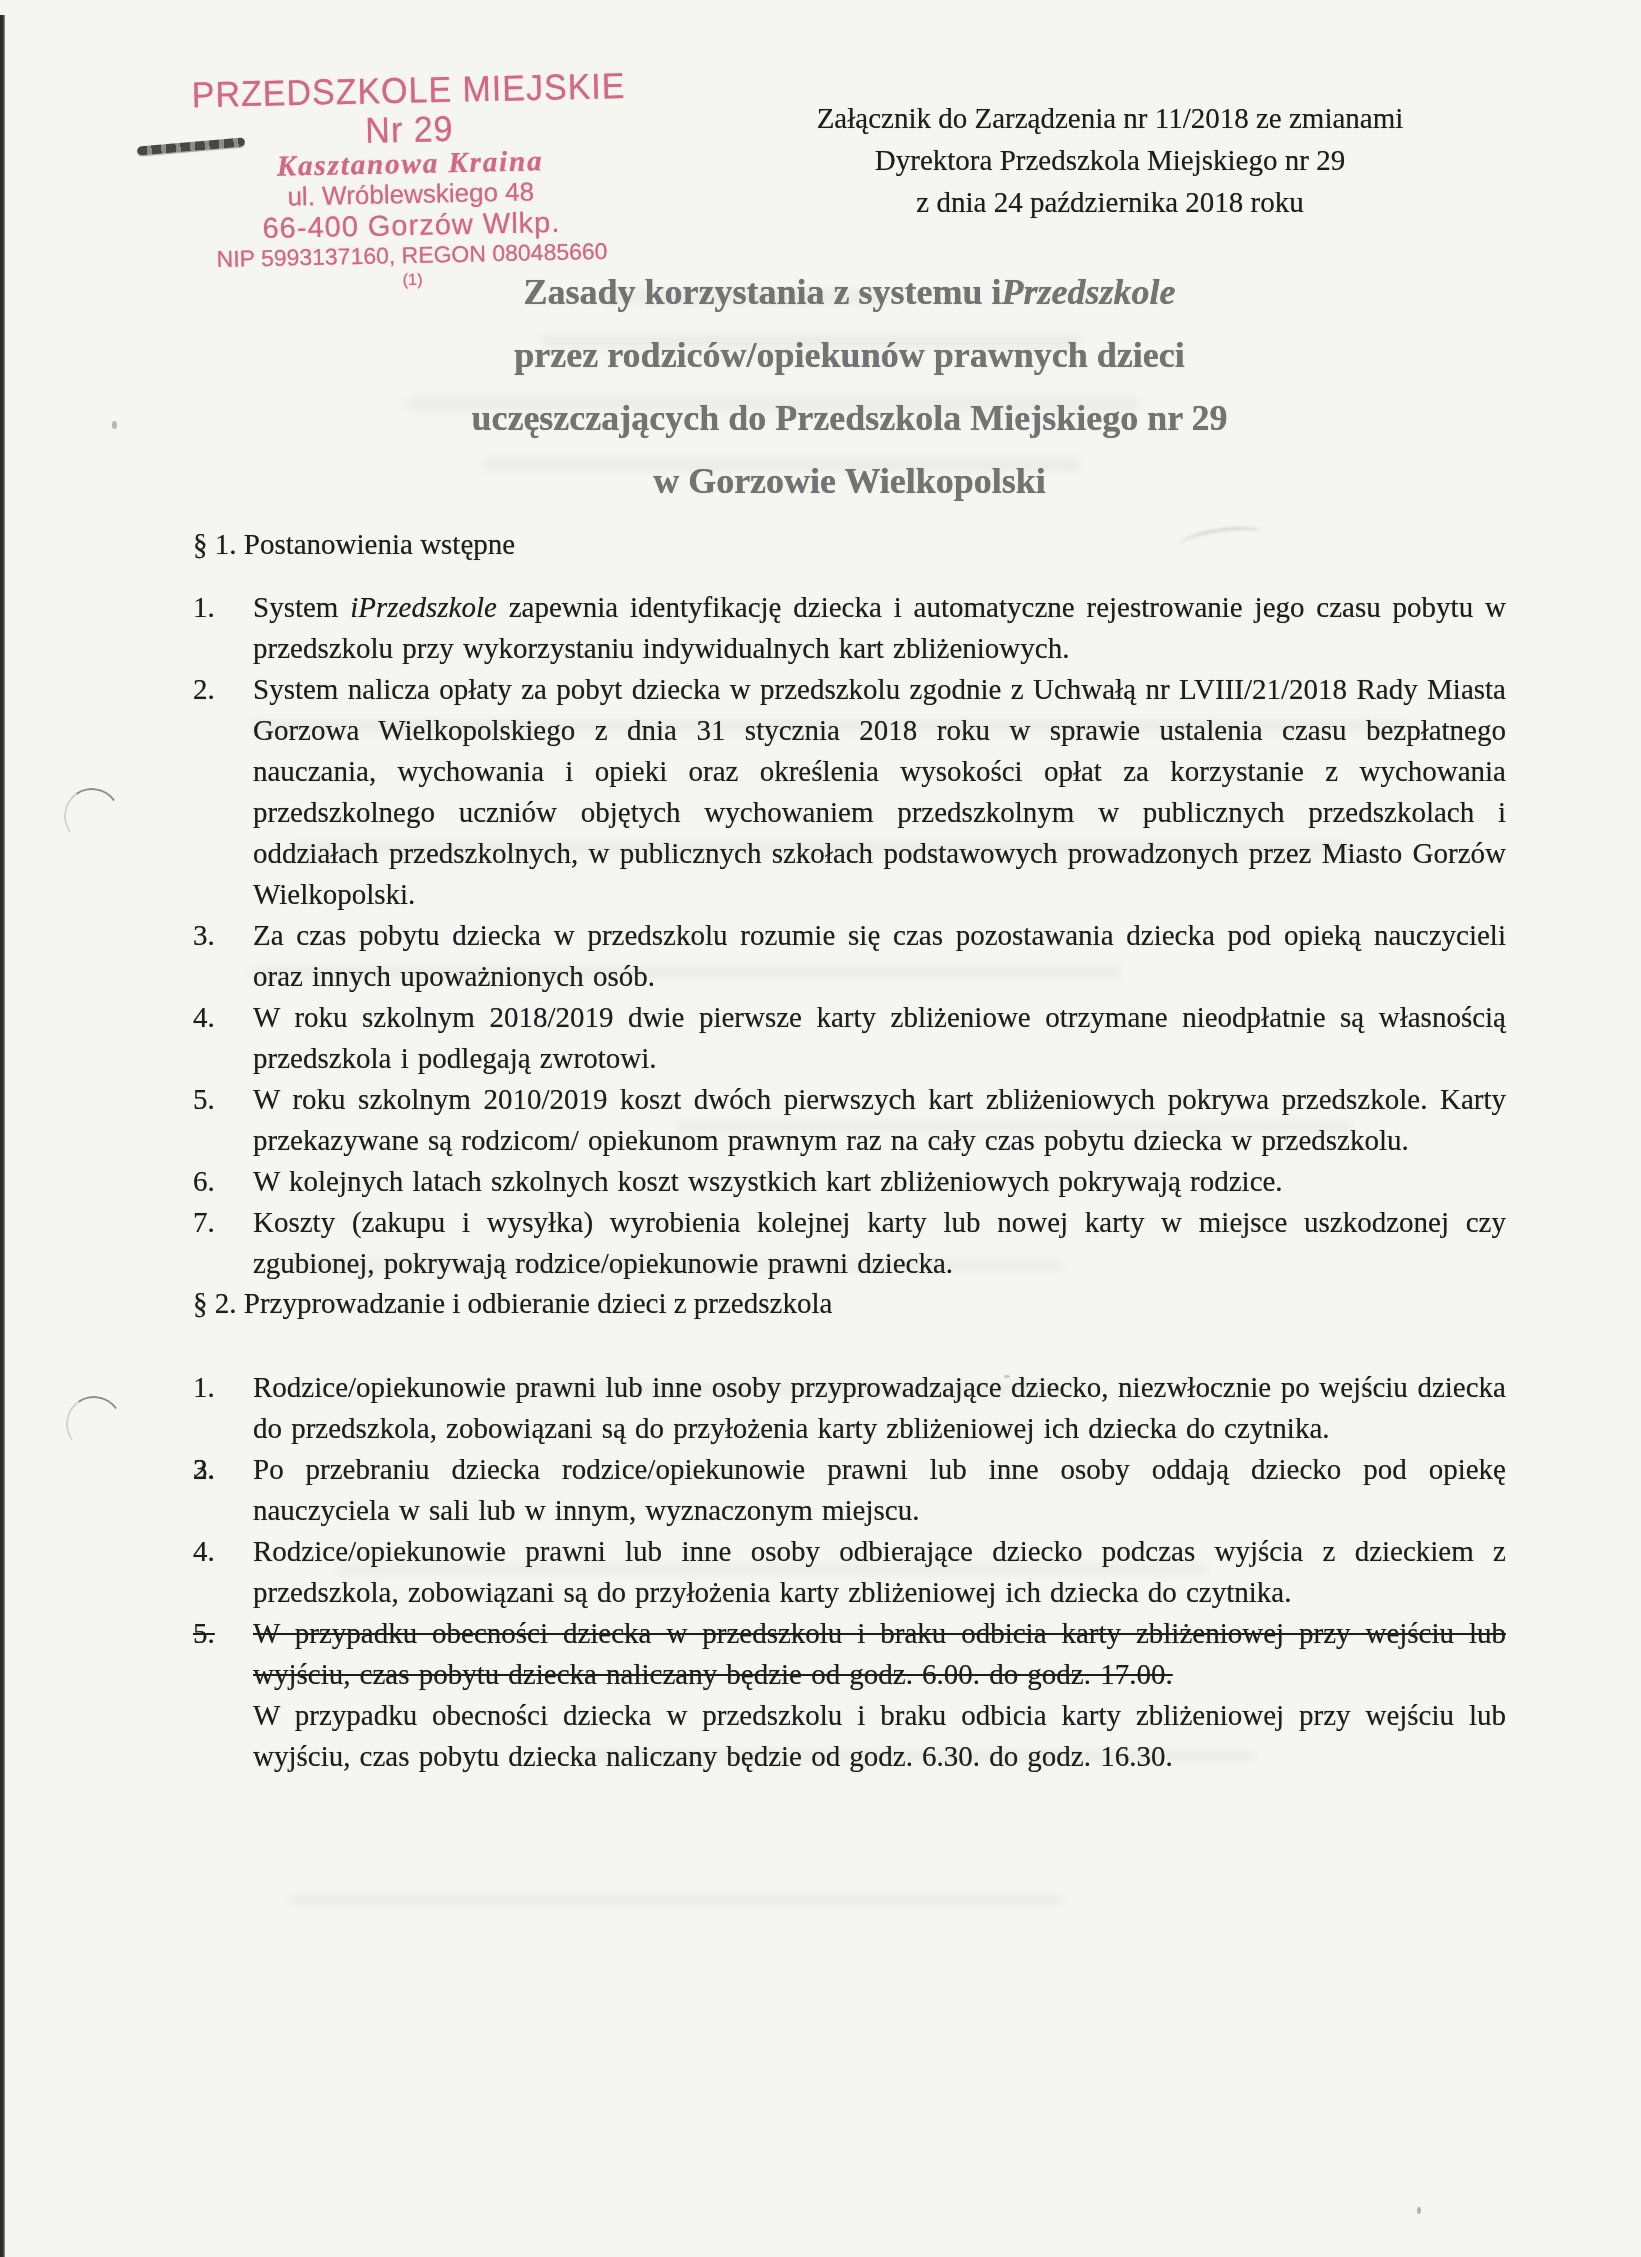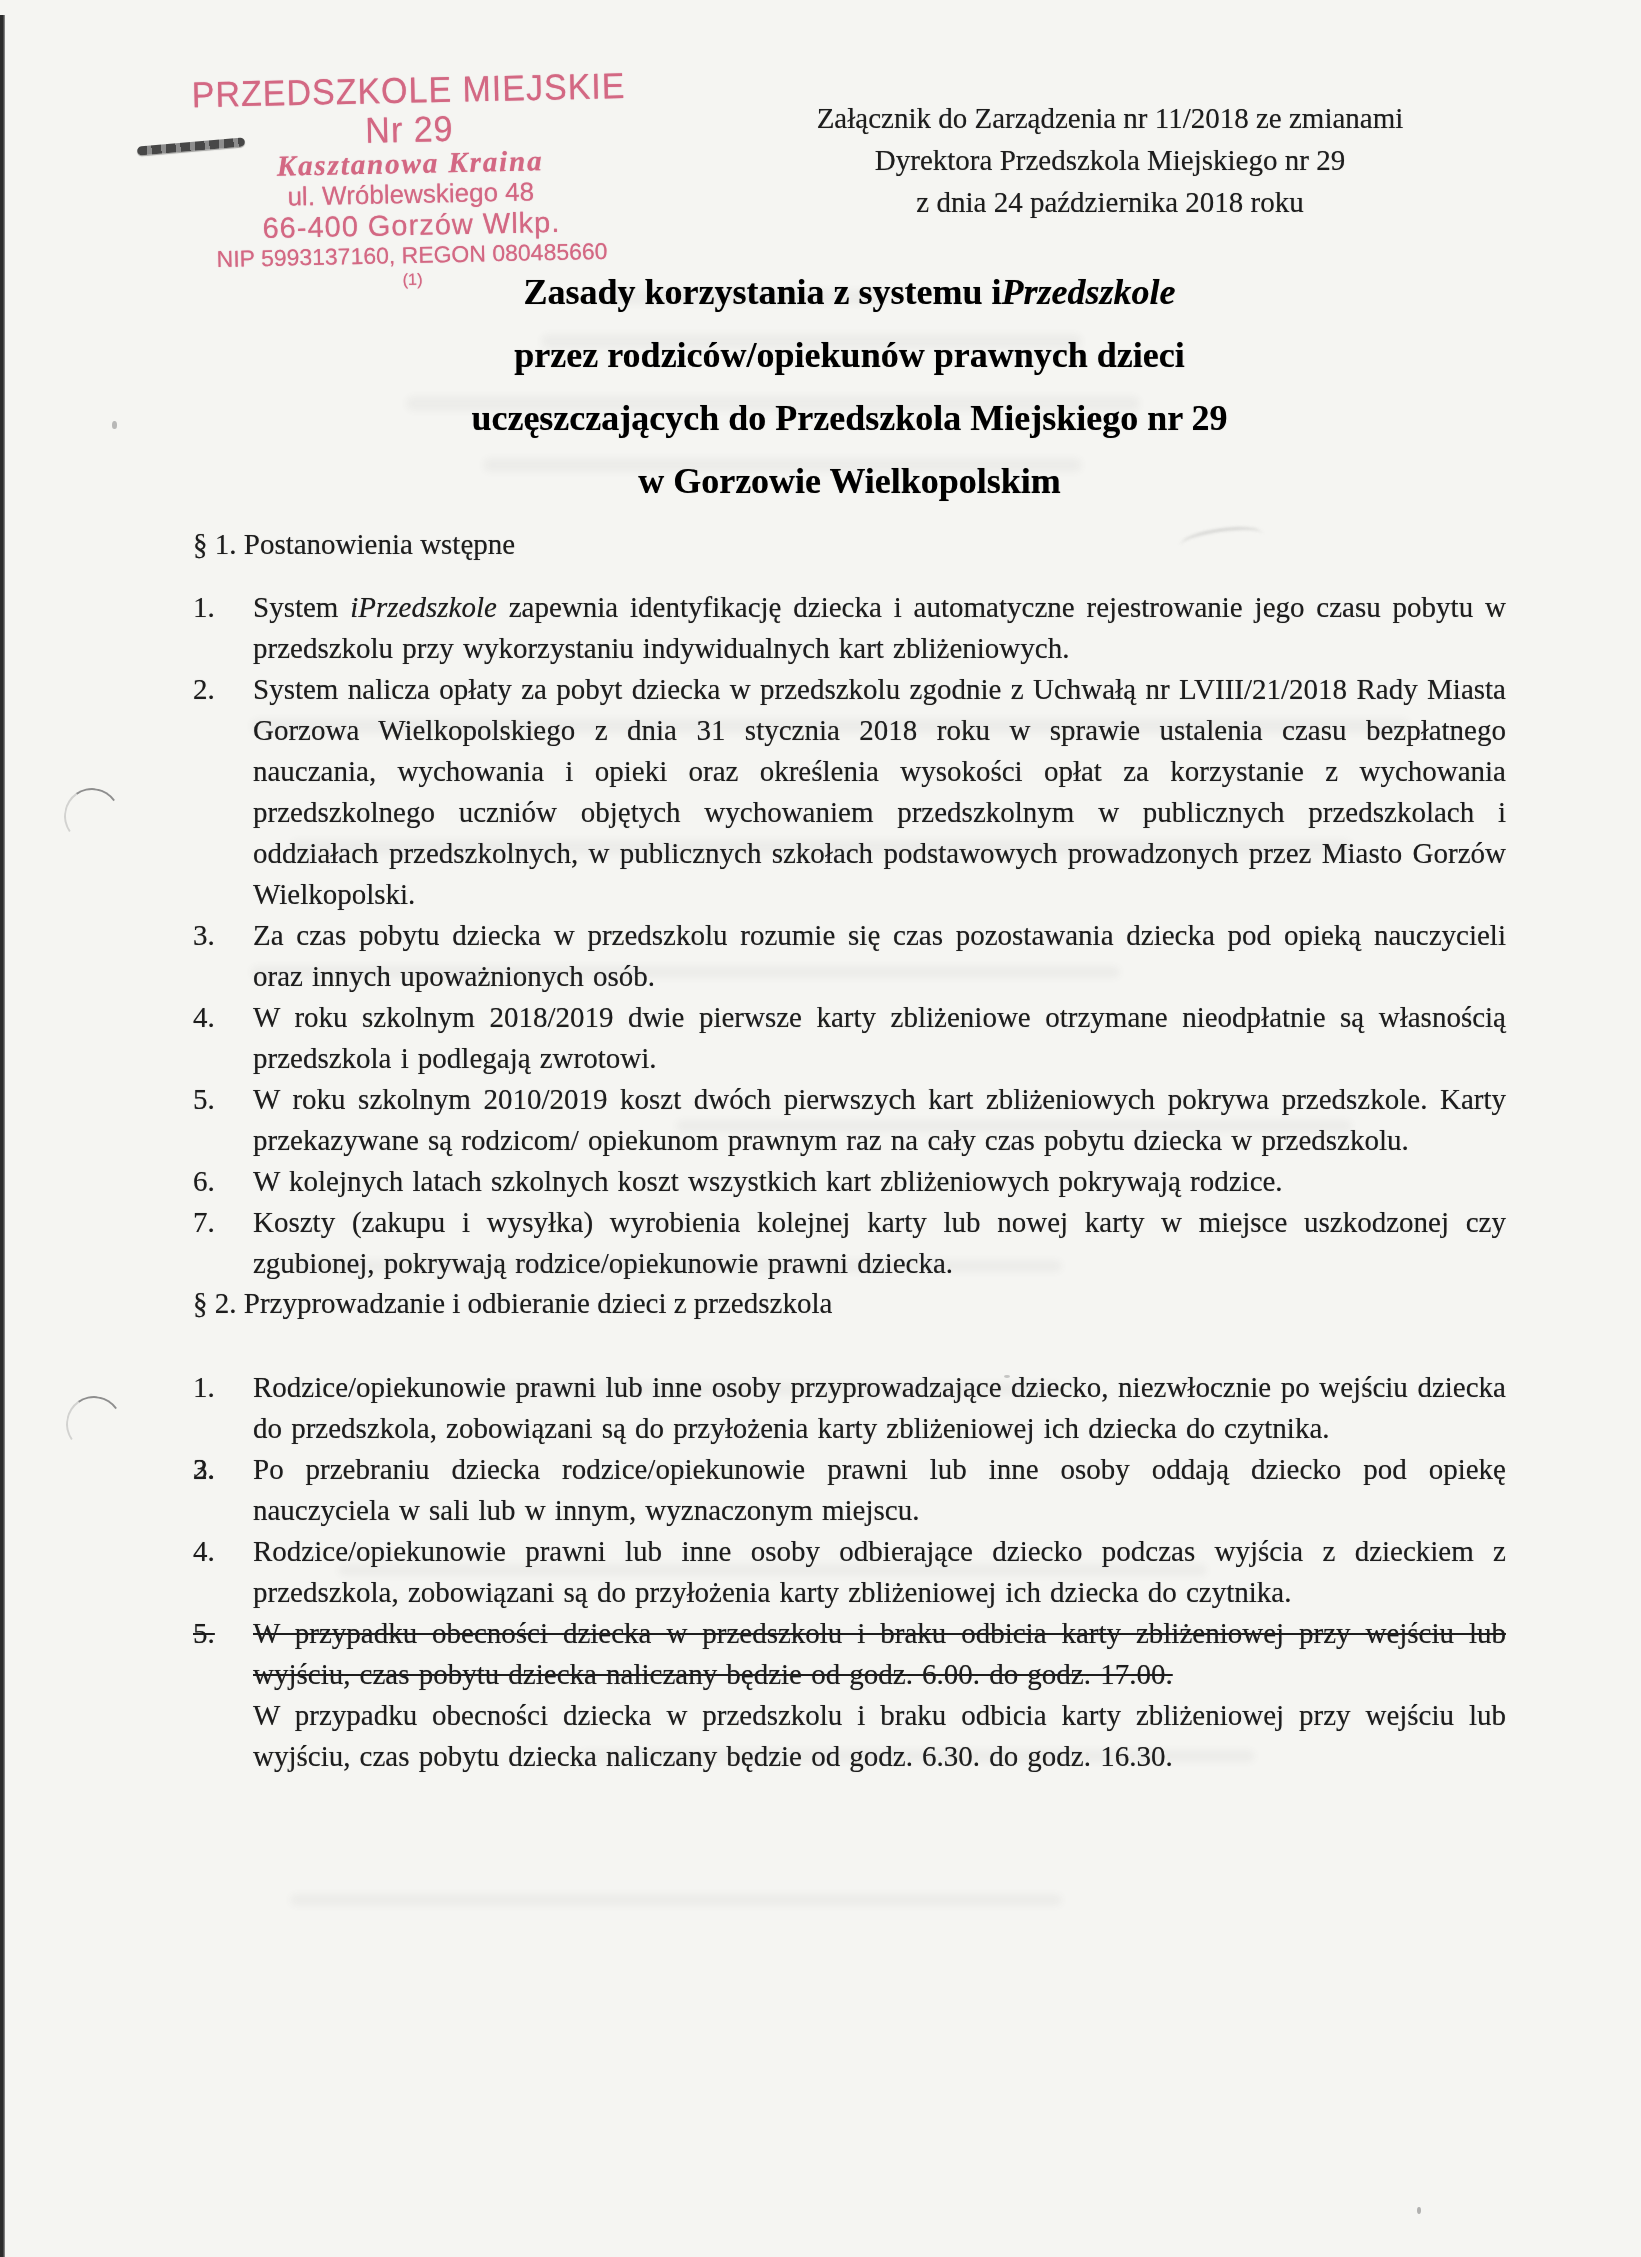--- a/index.html
+++ b/index.html
@@ -36,21 +36,21 @@
   .stamp-l3{font-size:26px;line-height:30px;}
   .stamp-l4{font-size:29px;line-height:32px;letter-spacing:1px;}
   .stamp-l5{font-size:23px;line-height:29px;}
   .stamp-l6{font-size:16.4px;line-height:19.3px;}
 
   
   .typed{text-shadow:0 0 0.7px rgba(25,25,25,.55);}
   .header-block{position:absolute;left:772px;top:97px;width:676px;
     text-align:center;font-size:29px;line-height:42px;}
   .doc-flow{position:absolute;left:193px;top:261px;width:1313px;}
-  .title-line{text-align:center;font-weight:bold;font-size:36px;line-height:63px;color:#000000;}
+  .title-line{text-align:center;font-weight:bold;font-size:36px;line-height:63px;color:#737373;}
   .s-heading{font-size:29px;line-height:39px;}
   .s1-heading{margin-top:11.6px;}
   .s2-heading{margin-bottom:44px;}
   .list{margin-top:23px;font-size:29px;line-height:41px;}
   .li{position:relative;padding-left:60px;text-align:justify;word-spacing:1.9px;}
   .num{position:absolute;left:0;top:0;}
   .struck{text-decoration:line-through;text-decoration-thickness:2.4px;}
   em{font-style:italic;}
 </style>
 </head>
@@ -94,21 +94,21 @@
     <div>Załącznik do Zarządzenia nr  11/2018 ze zmianami</div>
     <div>Dyrektora Przedszkola Miejskiego nr 29</div>
     <div>z dnia 24 października 2018 roku</div>
   </div>
 
   <div class="doc-flow typed">
 
     <div class="title-line"><span>Zasady korzystania z systemu i</span><em>Przedszkole</em></div>
     <div class="title-line">przez rodziców/opiekunów prawnych dzieci</div>
     <div class="title-line">uczęszczających do Przedszkola Miejskiego nr 29</div>
-    <div class="title-line">w Gorzowie Wielkopolskim</div>
+    <div class="title-line">w Gorzowie Wielkopolski</div>
 
     <div class="s-heading s1-heading">§ 1. Postanowienia wstępne</div>
 
     <div class="list">
       <div class="li">
         <span class="num">1.</span>
         <span><span>System </span><em>iPrzedszkole</em><span> zapewnia identyfikację dziecka i automatyczne rejestrowanie jego czasu pobytu w przedszkolu przy wykorzystaniu indywidualnych kart zbliżeniowych.</span></span>
       </div>
       <div class="li">
         <span class="num">2.</span>

